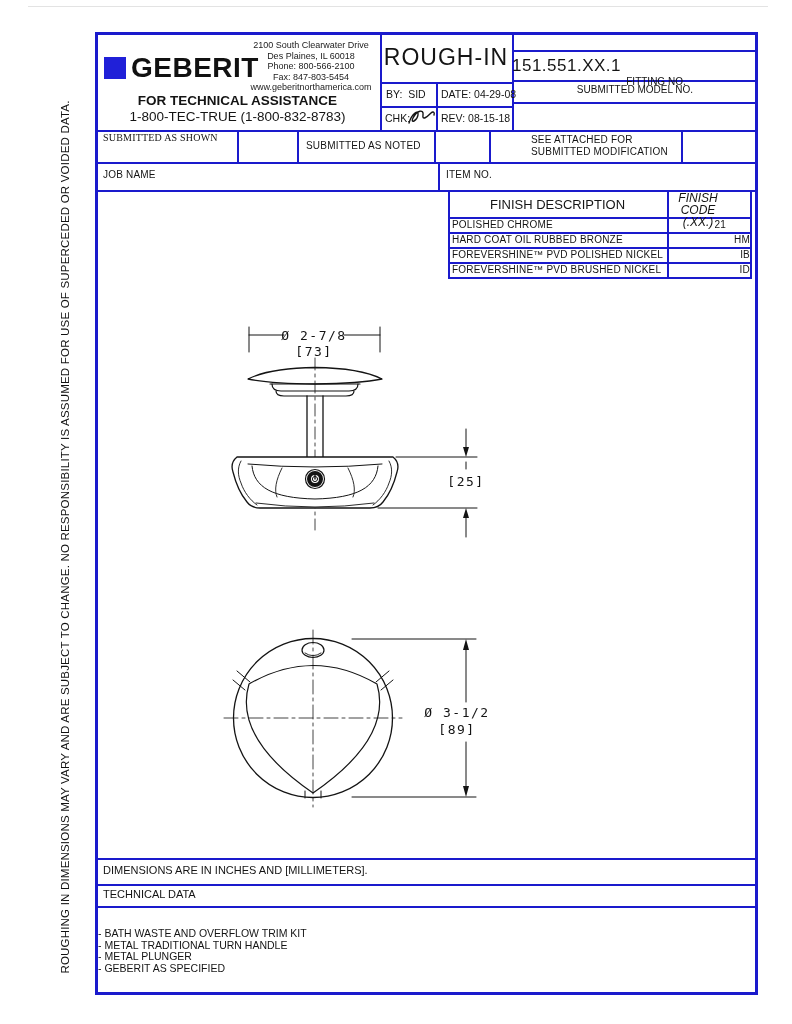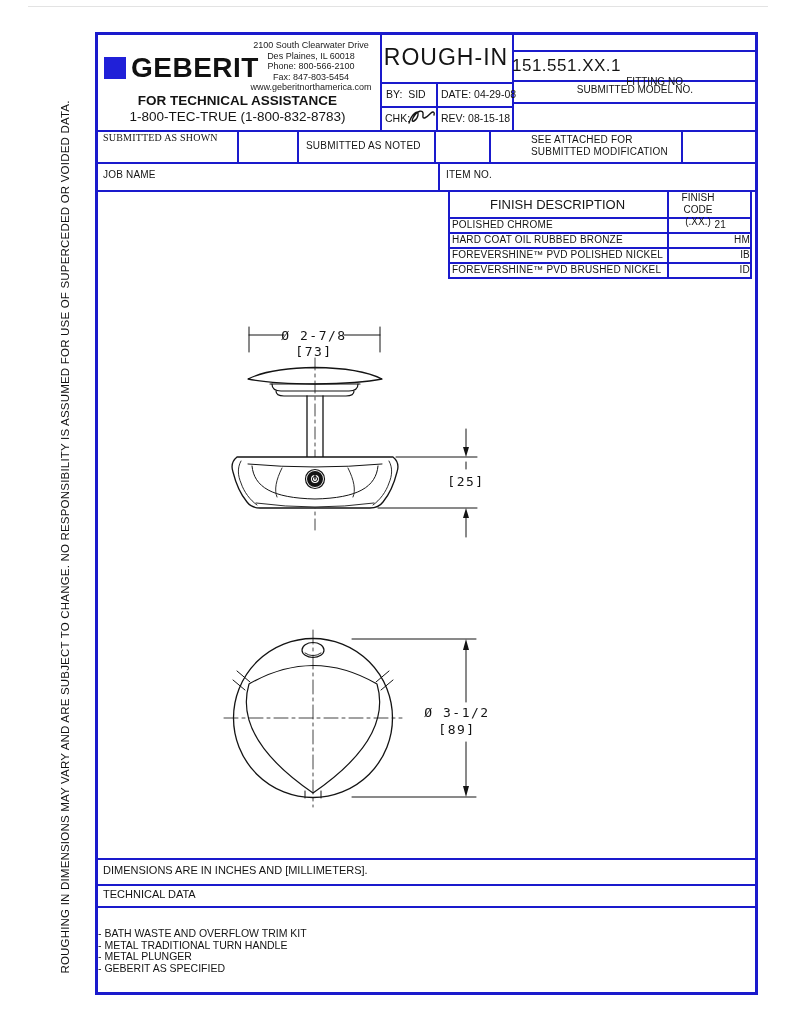--- a/index.html
+++ b/index.html
@@ -116,21 +116,21 @@
 <div class="abs cellhead" style="left:306px;top:140px;">SUBMITTED AS NOTED</div>
 <div class="abs cellhead" style="left:531px;top:134px;line-height:12px;">
   <div>SEE ATTACHED FOR</div>
   <div>SUBMITTED MODIFICATION</div>
 </div>
 
 <div class="abs cellhead" style="left:103px;top:169px;">JOB NAME</div>
 <div class="abs cellhead" style="left:446px;top:169px;">ITEM NO.</div>
 
 <div class="abs c" style="left:448px;top:197px;width:219px;font-size:13px;">FINISH DESCRIPTION</div>
-<div class="abs c" style="left:667px;top:192px;width:62px;font-size:10px;line-height:12px;">
+<div class="abs c" style="left:667px;top:192px;width:62px;font-size:12px;line-height:12px;font-style:italic;">
   <div>FINISH CODE</div>
   <div>(.XX.)</div>
 </div>
 <div class="abs tablerow" style="left:452px;top:219px;">POLISHED CHROME</div>
 <div class="abs tablerow c" style="left:667px;top:219px;width:59px;">21</div>
 <div class="abs tablerow" style="left:452px;top:234px;">HARD COAT OIL RUBBED BRONZE</div>
 <div class="abs tablerow c" style="left:667px;top:234px;width:83px;">HM</div>
 <div class="abs tablerow" style="left:452px;top:249px;">FOREVERSHINE™ PVD POLISHED NICKEL</div>
 <div class="abs tablerow c" style="left:667px;top:249px;width:83px;">IB</div>
 <div class="abs tablerow" style="left:452px;top:264px;">FOREVERSHINE™ PVD BRUSHED NICKEL</div>

